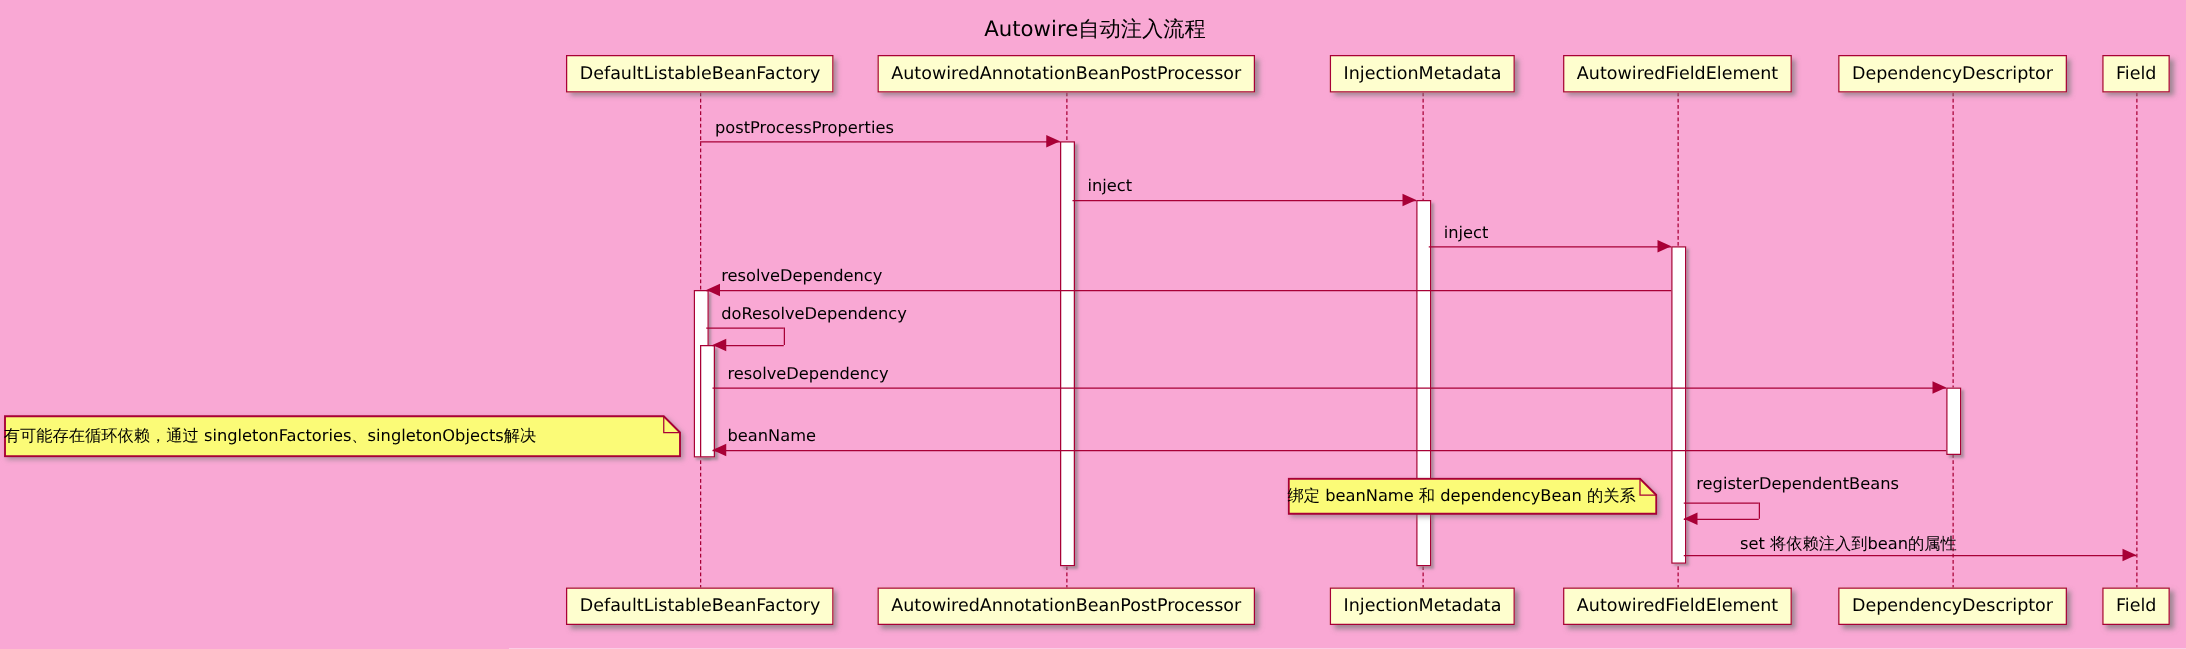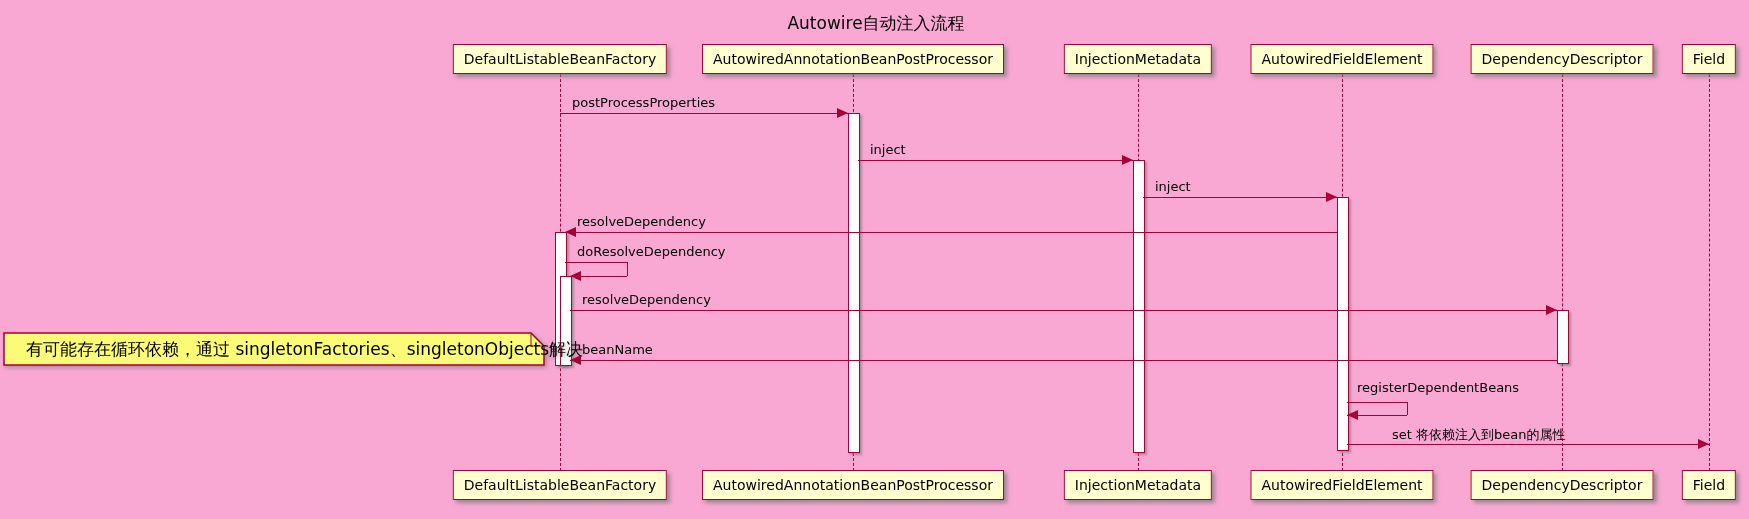--- a/index.html
+++ b/index.html
@@ -13,21 +13,21 @@
   .act{position:absolute;width:10px;background:#FFFFFF;border:1px solid #A80036;
        box-shadow:2px 2px 2px rgba(120,120,120,.6);z-index:2}
   .mline{position:absolute;height:0;border-top:1px solid #A80036;z-index:3}
   .vline{position:absolute;width:0;border-left:1px solid #A80036;z-index:3}
   .mlabel{position:absolute;font-size:13px;color:#000;white-space:nowrap;z-index:4}
   .ah{position:absolute;width:0;height:0;border-top:5px solid transparent;border-bottom:5px solid transparent;z-index:4}
   .ah.r{border-left:11px solid #A80036}
   .ah.l{border-right:11px solid #A80036}
   .note{position:absolute;z-index:5;filter:drop-shadow(2px 2px 2px rgba(120,120,120,.6))}
   .note svg{position:absolute;left:0;top:0;display:block}
-  .ntext{position:absolute;left:23px;top:50%;transform:translateY(-50%);font-size:17px;color:#000;white-space:nowrap}
+  .ntext{position:absolute;left:0;top:50%;transform:translateY(-50%);font-size:13px;color:#000;white-space:nowrap}
 </style>
 </head>
 <body>
 
 <div id="diagram">
 
   <div class="title" style="left:876px;top:12px">Autowire自动注入流程</div>
 
   <div class="lifeline" style="left:560px"></div>
   <div class="lifeline" style="left:853px"></div>
@@ -94,18 +94,25 @@
     </svg>
     <span class="ntext">有可能存在循环依赖，通过 singletonFactories、singletonObjects解决</span>
   </div>
 
   <div class="mlabel" style="left:1357px;top:380px">registerDependentBeans</div>
   <div class="mline" style="left:1347px;top:402px;width:60px"></div>
   <div class="vline" style="left:1407px;top:402px;height:13px"></div>
   <div class="mline" style="left:1347px;top:415px;width:60px"></div>
   <div class="ah l" style="left:1347px;top:410px"></div>
 
+  <div class="note" style="left:1030px;top:382px;width:296px;height:30px">
+    <svg width="296" height="30">
+      <polygon points="1,1 282,1 295,14 295,29 1,29" fill="#FBFB77" stroke="#A80036" stroke-width="1.5"></polygon>
+      <polyline points="282,1 282,14 295,14" fill="none" stroke="#A80036" stroke-width="1"></polyline>
+    </svg>
+    <span class="ntext">绑定 beanName 和 dependencyBean 的关系</span>
+  </div>
 
   <div class="mlabel" style="left:1392px;top:426px">set 将依赖注入到bean的属性</div>
   <div class="mline" style="left:1347px;top:444px;width:362px"></div>
   <div class="ah r" style="left:1698px;top:439px"></div>
 
 </div>
 
 </body></html>

